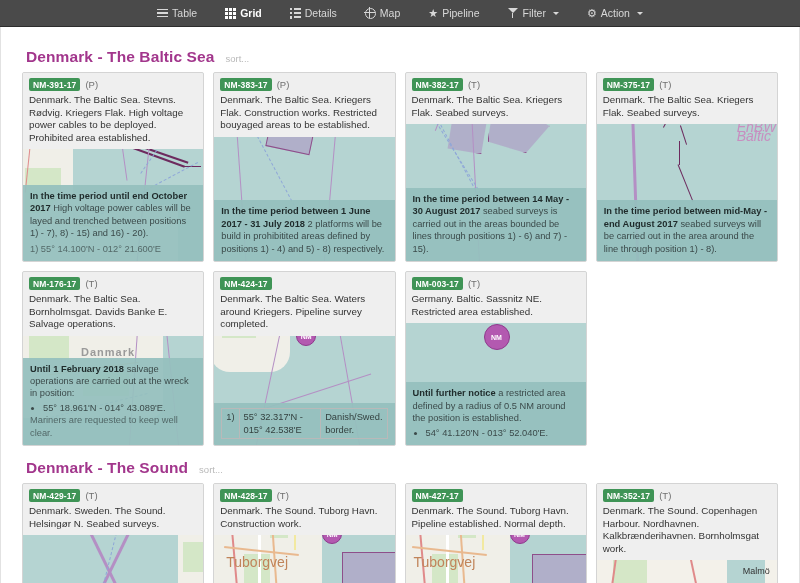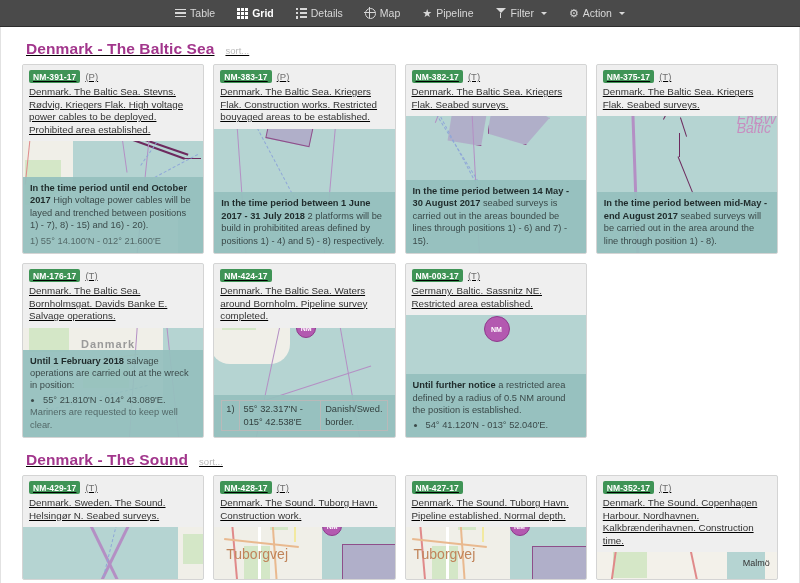--- a/index.html
+++ b/index.html
@@ -12,21 +12,21 @@
   }
 
   
   #toolbar {
     height: 27px;
     background: #4a4a4a;
     border-bottom: 1px solid #2d2d2d;
     display: flex;
     align-items: center;
     justify-content: center;
-    gap: 0px;
+    gap: 6px;
   }
   .tb-item {
     display: flex;
     align-items: center;
     gap: 4px;
     color: #d8d8d8;
     font-size: 10.5px;
     padding: 4px 11px;
     cursor: pointer;
     white-space: nowrap;
@@ -79,22 +79,21 @@
     width:0;height:0;border-left:3.2px solid transparent;border-right:3.2px solid transparent;
     border-top:3.6px solid #d8d8d8; margin-left:3px;
   }
 
   
   #page {
     height: 556px;
     background: #ffffff;
     overflow: hidden;
     position: relative;
-    padding: 0 22px;
-    text-decoration: underline;
+    padding: 8px 22px;
   }
   #page::before {
     content:""; position:absolute; left:0; top:0; bottom:0; width:1px; background:#e2e2e2;
   }
   #page::after {
     content:""; position:absolute; right:0; top:0; bottom:0; width:1px; background:#e2e2e2;
   }
 
   .section-head {
     display:flex; align-items:baseline; gap:11px;
@@ -360,42 +359,42 @@
         <div class="badge-line">
           <span class="badge">NM-176-17</span>
           <span class="badge-type">(T)</span>
         </div>
         <div class="card-title">Denmark. The Baltic Sea. Bornholmsgat. Davids Banke E. Salvage operations.</div>
       </div>
       <div class="card-foot">
         <b>Until 1 February 2018</b>
         <span>salvage operations are carried out at the wreck in position:</span>
         <ul>
-            <li>55° 21.810'N - 014° 43.089'E.</li>
+            <li>55° 18.961'N - 014° 43.089'E.</li>
           </ul>
         <div class="cut">Mariners are requested to keep well clear.</div>
       </div>
     </div>
 
     <div class="card h175">
       <div class="card-map">
         <div class="land" style="left:-4px;top:30px;width:80px;height:70px;border-radius:20px;"></div>
         <div class="green" style="left:8px;top:44px;width:34px;height:22px;"></div>
         <div class="nm-pin" style="left:82px;top:54px;">NM</div>
         <div class="route" style="left:60px;top:0;width:1.3px;height:175px;transform:rotate(12deg);"></div>
         <div class="route" style="left:130px;top:0;width:1.3px;height:175px;transform:rotate(-10deg);"></div>
         <div class="route" style="left:40px;top:120px;width:120px;height:1.3px;transform:rotate(-18deg);"></div>
         <div class="road-red" style="left:14px;top:20px;width:70px;height:1.1px;transform:rotate(24deg);"></div>
       </div>
       <div class="card-head">
         <div class="badge-line">
           <span class="badge">NM-424-17</span>
           <span class="badge-type"></span>
         </div>
-        <div class="card-title">Denmark. The Baltic Sea. Waters around Bornholm. Pipeline survey completed.</div>
+        <div class="card-title">Denmark. The Baltic Sea. Waters around Kriegers. Pipeline survey completed.</div>
       </div>
       <div class="card-foot">
         <table class="pos-table">
           <tbody>
               <tr>
             <td style="width:16px;">1)</td>
             <td>55° 32.317'N - 015° 42.538'E</td>
             <td style="width:46px;">Danish/Swed. border.</td>
           </tr>
         </tbody>
@@ -514,18 +513,18 @@
         <div class="map-label pink" style="left:16px;top:14px;">Region Hovedstaden</div>
         <div class="map-label dark" style="left:62px;top:58px;color:#333;">København</div>
         <div class="map-label dark" style="left:146px;top:82px;color:#333;">Malmö</div>
         <div class="nm-pin" style="left:94px;top:42px;">NM</div>
       </div>
       <div class="card-head">
         <div class="badge-line">
           <span class="badge">NM-352-17</span>
           <span class="badge-type">(T)</span>
         </div>
-        <div class="card-title">Denmark. The Sound. Copenhagen Harbour. Nordhavnen. Kalkbrænderihavnen. Construction time.</div>
+        <div class="card-title">Denmark. The Sound. Copenhagen Harbour. Nordhavnen. Kalkbrænderihavnen. Bornholmsgat work.</div>
       </div>
     </div>
   </div>
 
 </div>
 
 </body></html>

